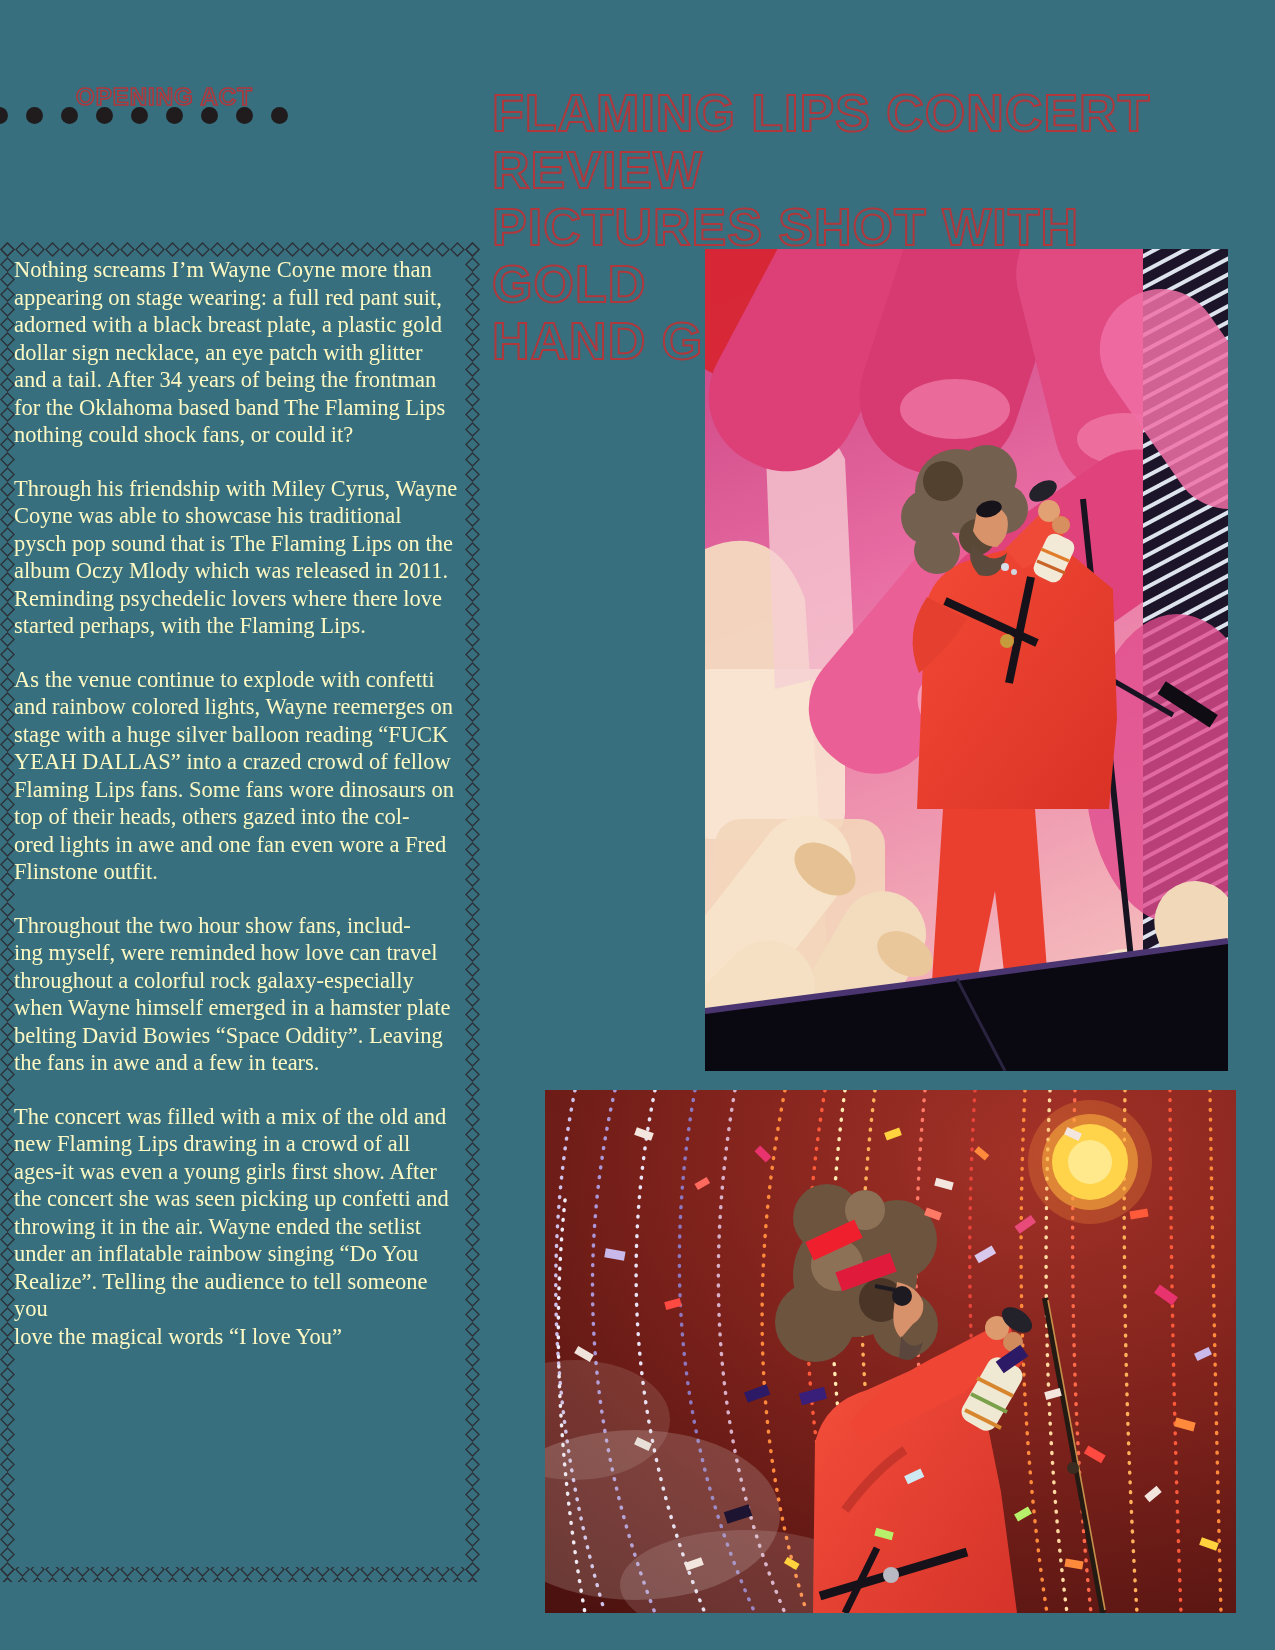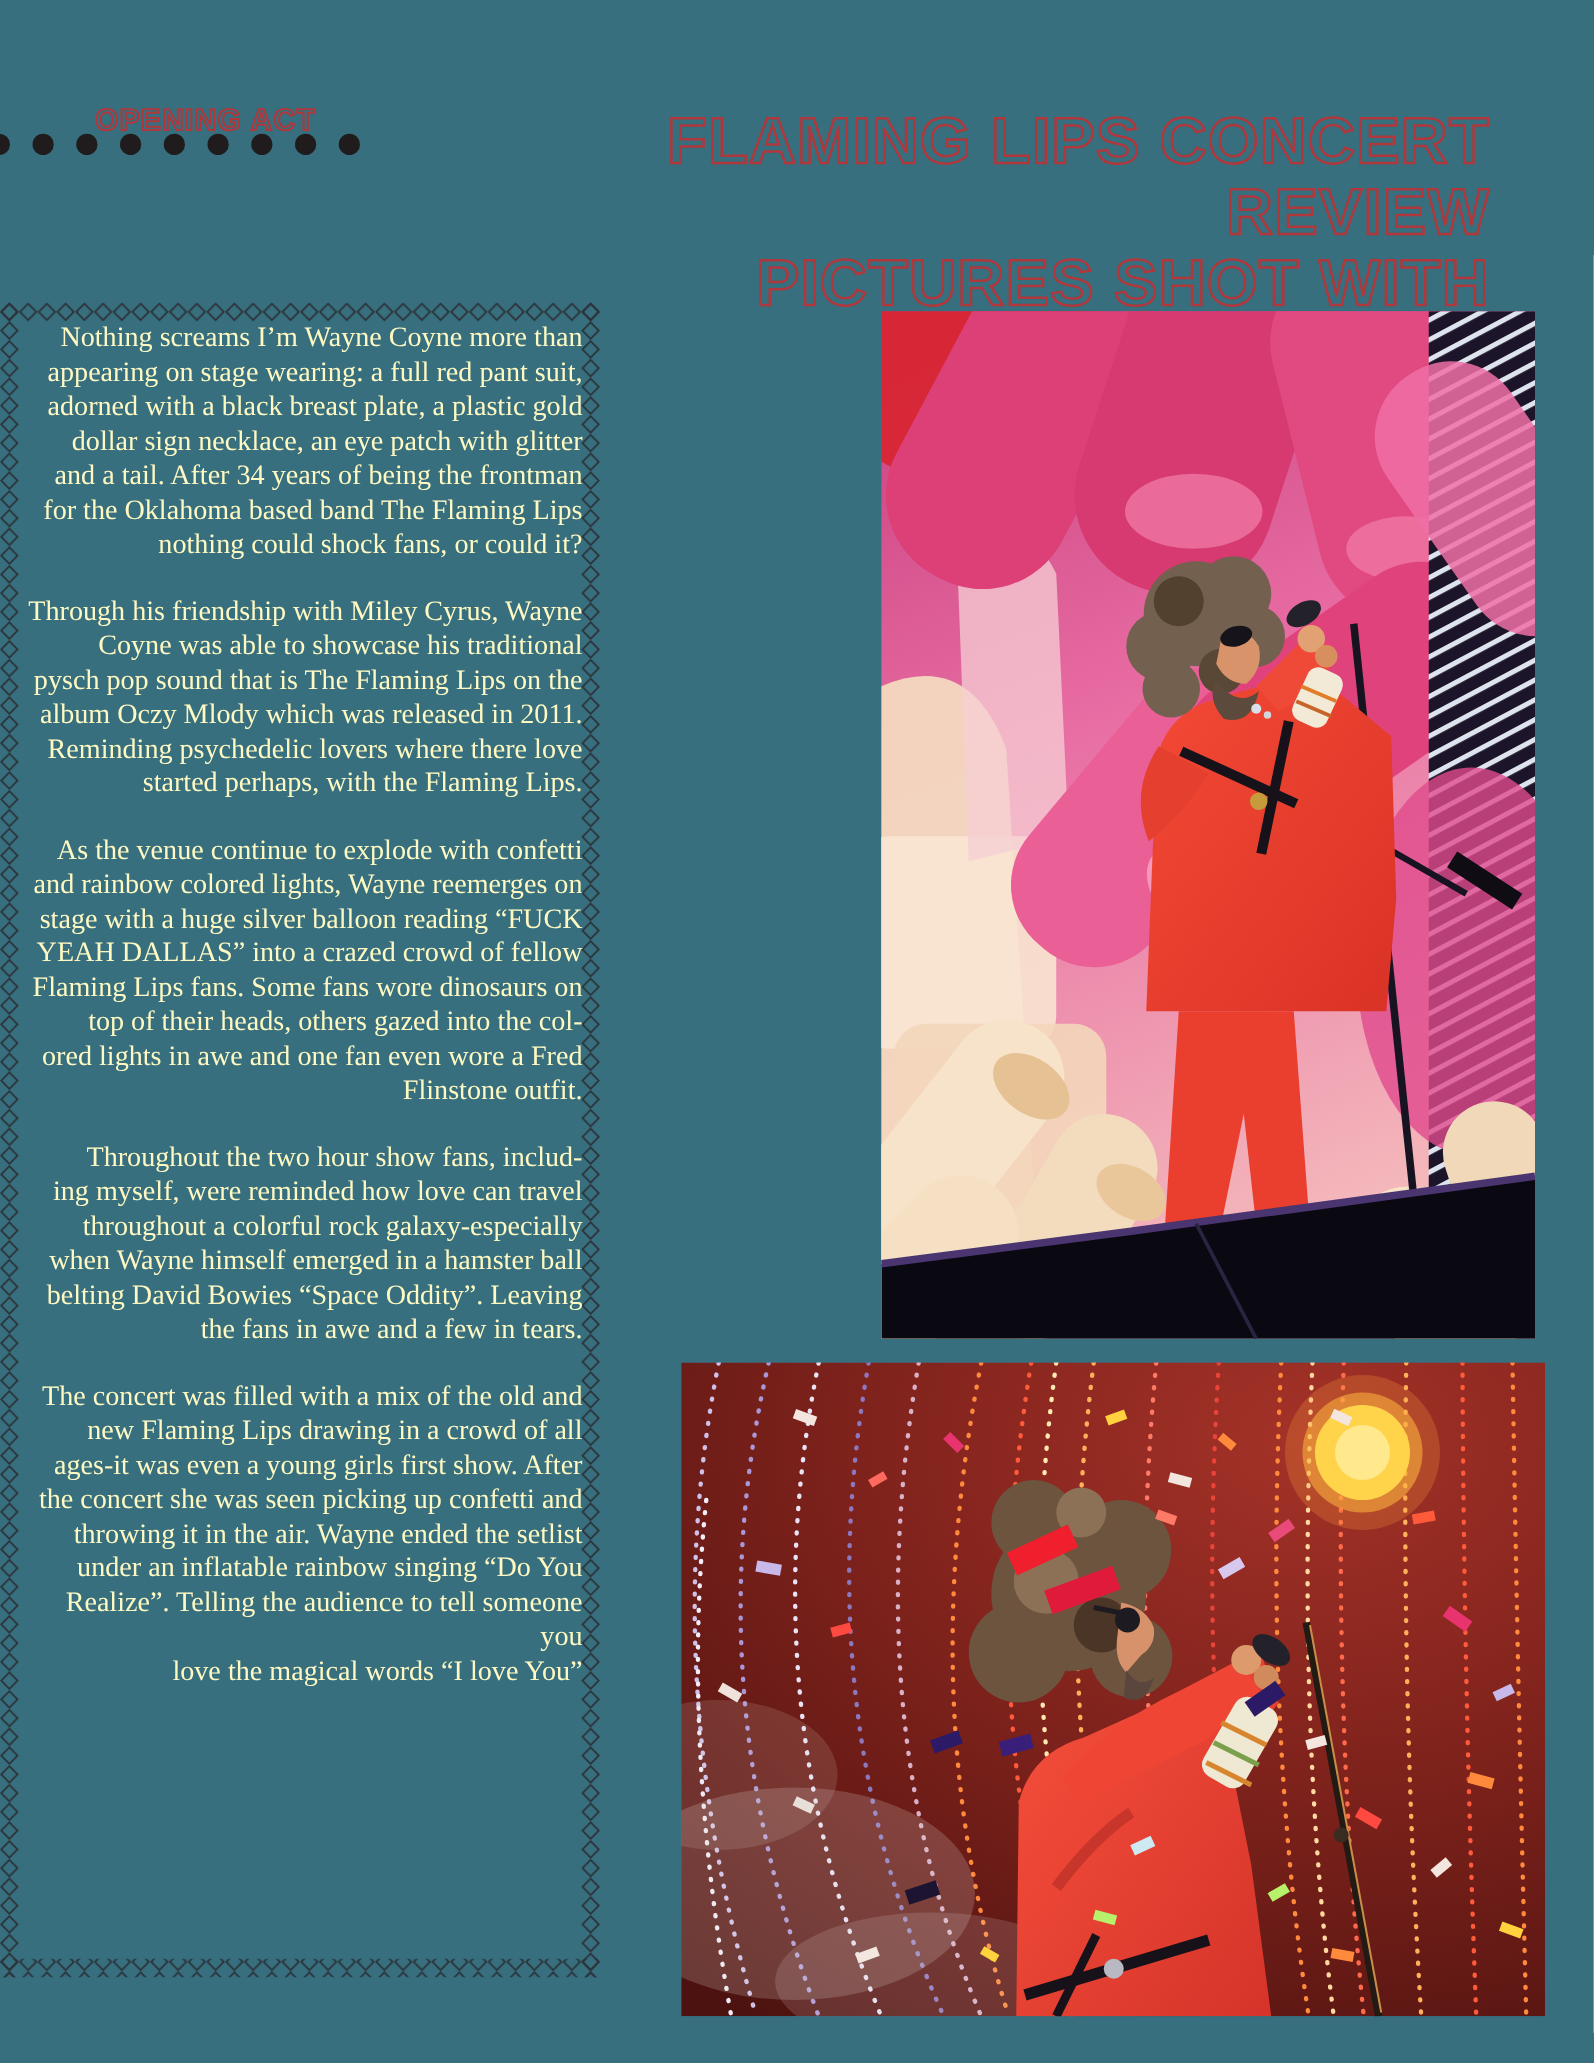--- a/index.html
+++ b/index.html
@@ -1,17 +1,17 @@
 <!DOCTYPE html>
 <html><head>
 <meta charset="utf-8">
 <style>
   html,body{margin:0;padding:0;}
   body{width:1275px;height:1650px;font-family:"Liberation Serif",serif;}
-  .page{position:relative;width:1275px;height:1650px;background:#376f7e;overflow:hidden;text-align:right;}
+  .page{position:relative;width:1275px;height:1650px;background:#376f7e;overflow:hidden;}
 
   
   .kicker{position:absolute;left:76px;top:83px;font-family:"Liberation Sans",sans-serif;
     font-weight:700;font-size:24px;letter-spacing:1px;
     color:transparent;-webkit-text-stroke:1.6px #b0373c;}
   .dots-row{position:absolute;left:-9px;top:107px;display:flex;}
   .dots-row span{width:17px;height:17px;border-radius:50%;background:#201c1d;margin-right:18px;flex:0 0 auto;}
 
   
   .headline{position:absolute;left:492px;top:50px;width:700px;
@@ -82,21 +82,21 @@
 and rainbow colored lights, Wayne reemerges on
 stage with a huge silver balloon reading “FUCK
 YEAH DALLAS” into a crazed crowd of fellow
 Flaming Lips fans. Some fans wore dinosaurs on
 top of their heads, others gazed into the col-
 ored lights in awe and one fan even wore a Fred
 Flinstone outfit.</p>
     <p>Throughout the two hour show fans, includ-
 ing myself, were reminded how love can travel
 throughout a colorful rock galaxy-especially
-when Wayne himself emerged in a hamster ball
+when Wayne himself emerged in a hamster plate
 belting David Bowies “Space Oddity”. Leaving
 the fans in awe and a few in tears.</p>
     <p>The concert was filled with a mix of the old and
 new Flaming Lips drawing in a crowd of all
 ages-it was even a young girls first show. After
 the concert she was seen picking up confetti and
 throwing it in the air. Wayne ended the setlist
 under an inflatable rainbow singing “Do You
 Realize”. Telling the audience to tell someone you
 love the magical words “I love You”</p>

